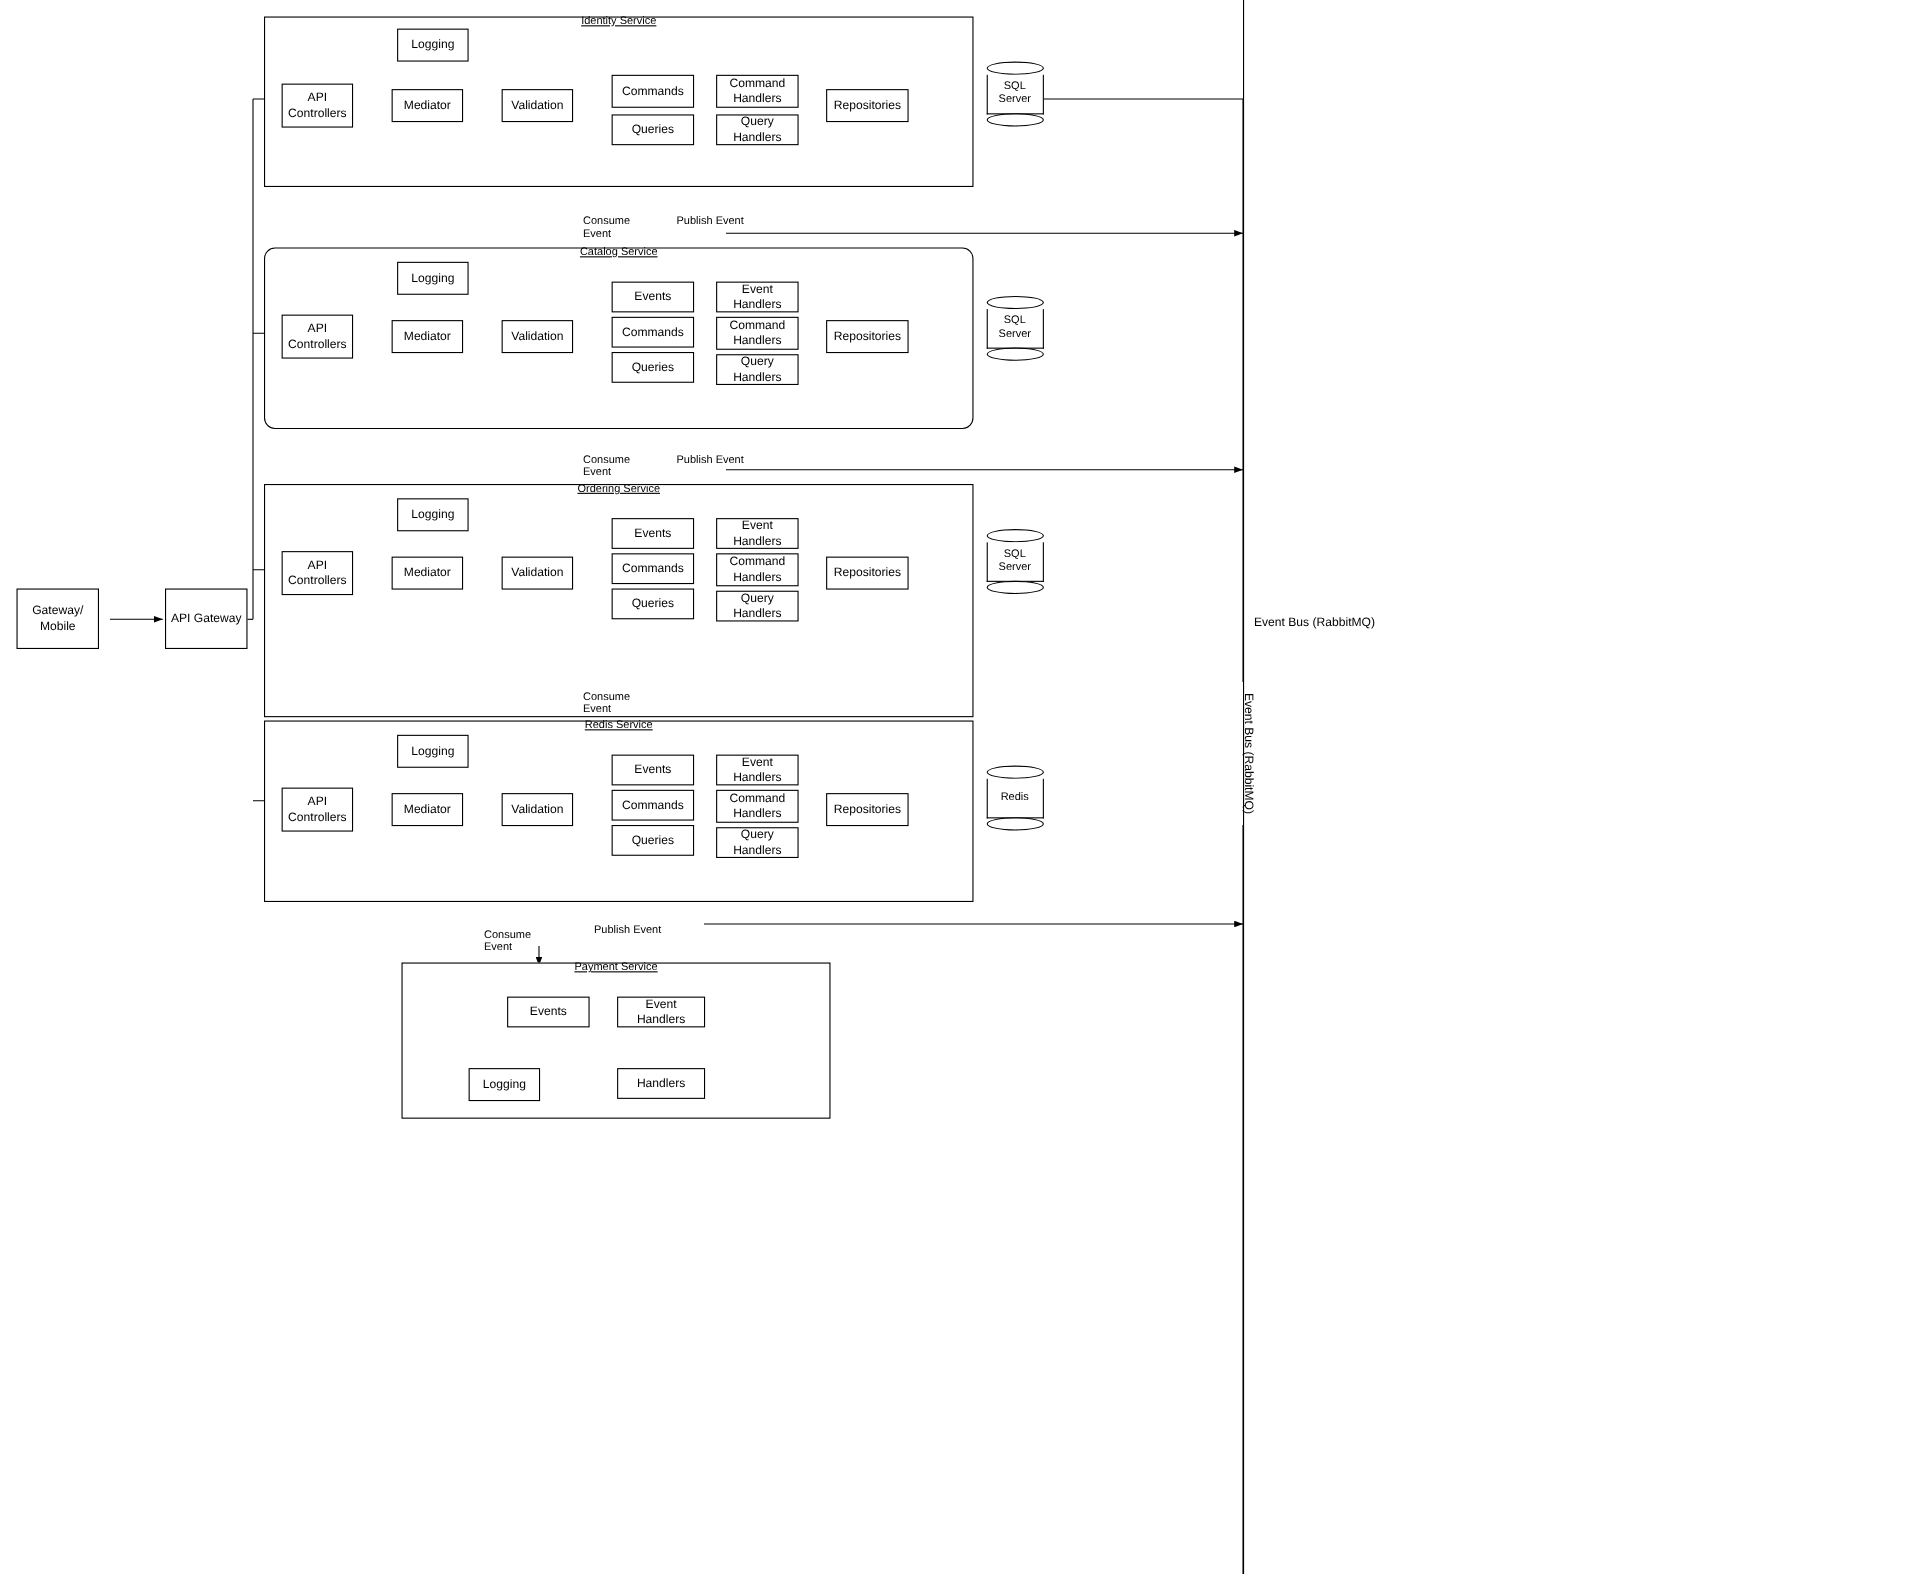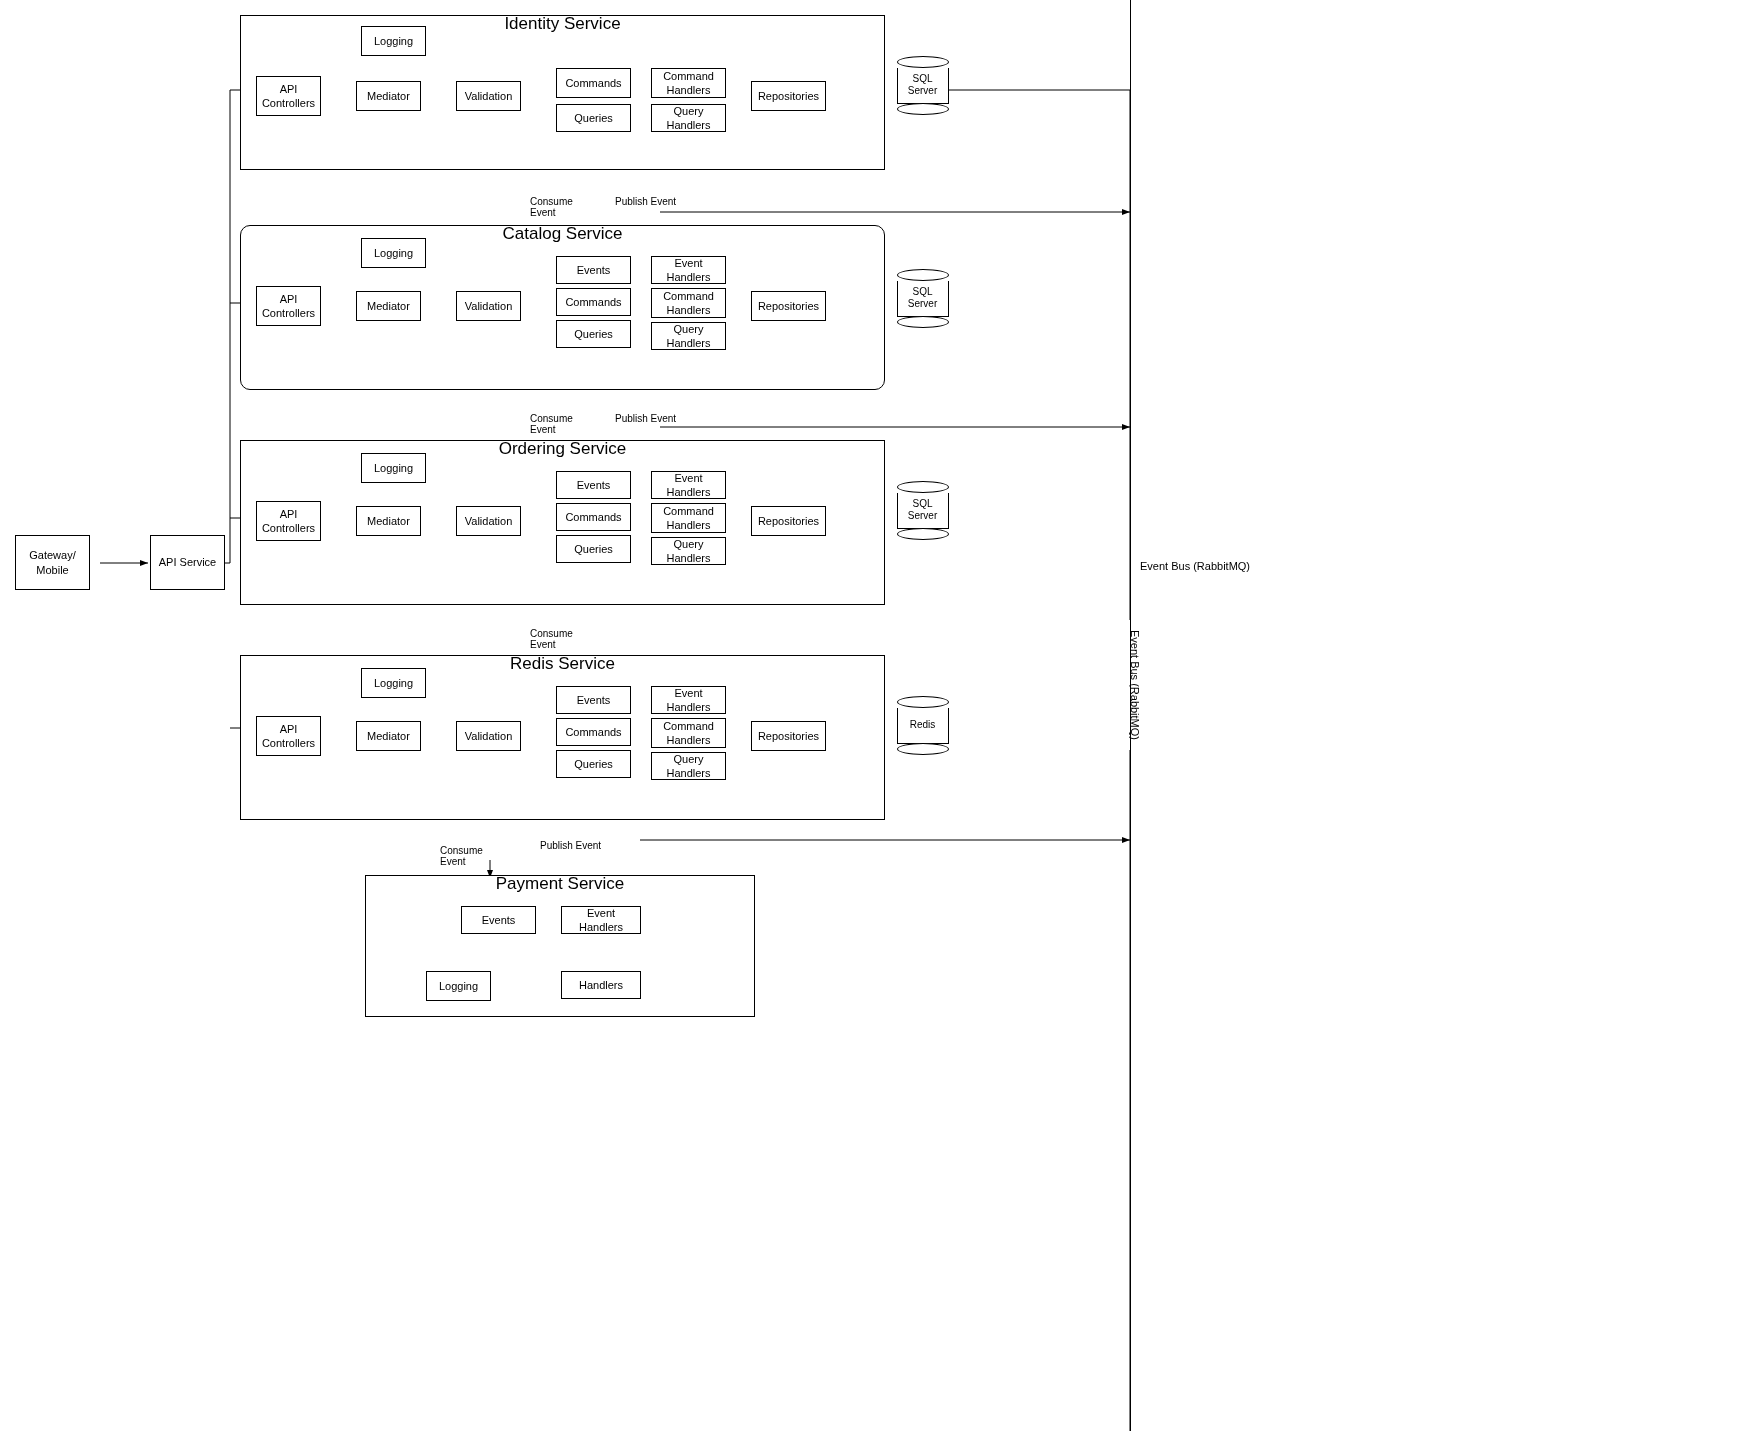--- a/index.html
+++ b/index.html
@@ -29,23 +29,24 @@
       line-height: 1.3;
       padding: 2px;
     }
     .box-group {
       position: absolute;
       border: 1px solid #000;
       background: #fff;
     }
     .group-label {
       position: absolute;
-      font-size: 17px;
+      font-size: 10px;
       text-align: center;
       color: #000;
+      text-decoration: underline;
     }
     svg.arrows-layer {
       position: absolute;
       top: 0;
       left: 0;
       width: 1741px;
       height: 1431px;
       pointer-events: none;
     }
     
@@ -214,21 +215,21 @@
     <line x1="1130" y1="90" x2="930" y2="90" stroke="#000" stroke-width="1" marker-end="url(#arrowhead)"></line>
 
   </svg>
 
   <div class="box" style="left:15px; top:535px; width:75px; height:55px; font-size:11px;">
     <span>Gateway/
 Mobile</span>
   </div>
 
   <div class="box" style="left:150px; top:535px; width:75px; height:55px; font-size:11px;">
-    <span>API Service</span>
+    <span>API Gateway</span>
   </div>
 
   <div class="box" style="left:1100px; top:540px; width:130px; height:40px; border:none; font-size:11px; transform: rotate(90deg); transform-origin: left top; white-space:nowrap; left:1155px; top:620px;">
     <span>Event Bus (RabbitMQ)</span>
   </div>
 
   <div class="box-group" style="left:240px; top:15px; width:645px; height:155px;">
     <span class="group-label" style="top:-2px; left:50%; transform:translateX(-50%);">Identity Service</span>
 
     <div class="box" style="left:120px; top:10px; width:65px; height:30px;">
@@ -326,21 +327,21 @@
 
   <div class="cylinder" style="left:895px; top:268px; width:55px; height:60px;">
     <div class="cylinder-top" style="width:52px; height:12px;"></div>
     <div class="cylinder-body" style="width:52px; height:36px; font-size:10px; line-height:1.2;">SQL<br>Server</div>
     <div class="cylinder-bottom-cap" style="width:52px; height:12px;"></div>
   </div>
 
   <div style="position:absolute; left:530px; top:413px; font-size:10px;">Consume<br>Event</div>
   <div style="position:absolute; left:615px; top:413px; font-size:10px;">Publish Event</div>
 
-  <div class="box-group" style="left:240px; top:440px; width:645px; height:165px;">
+  <div class="box-group" style="left:240px; top:440px; width:645px; height:212px;">
     <span class="group-label" style="top:-2px; left:50%; transform:translateX(-50%);">Ordering Service</span>
 
     <div class="box" style="left:120px; top:12px; width:65px; height:30px;">
       <span>Logging</span>
     </div>
 
     <div class="box" style="left:15px; top:60px; width:65px; height:40px;">
       <span>API<br>Controllers</span>
     </div>
 

